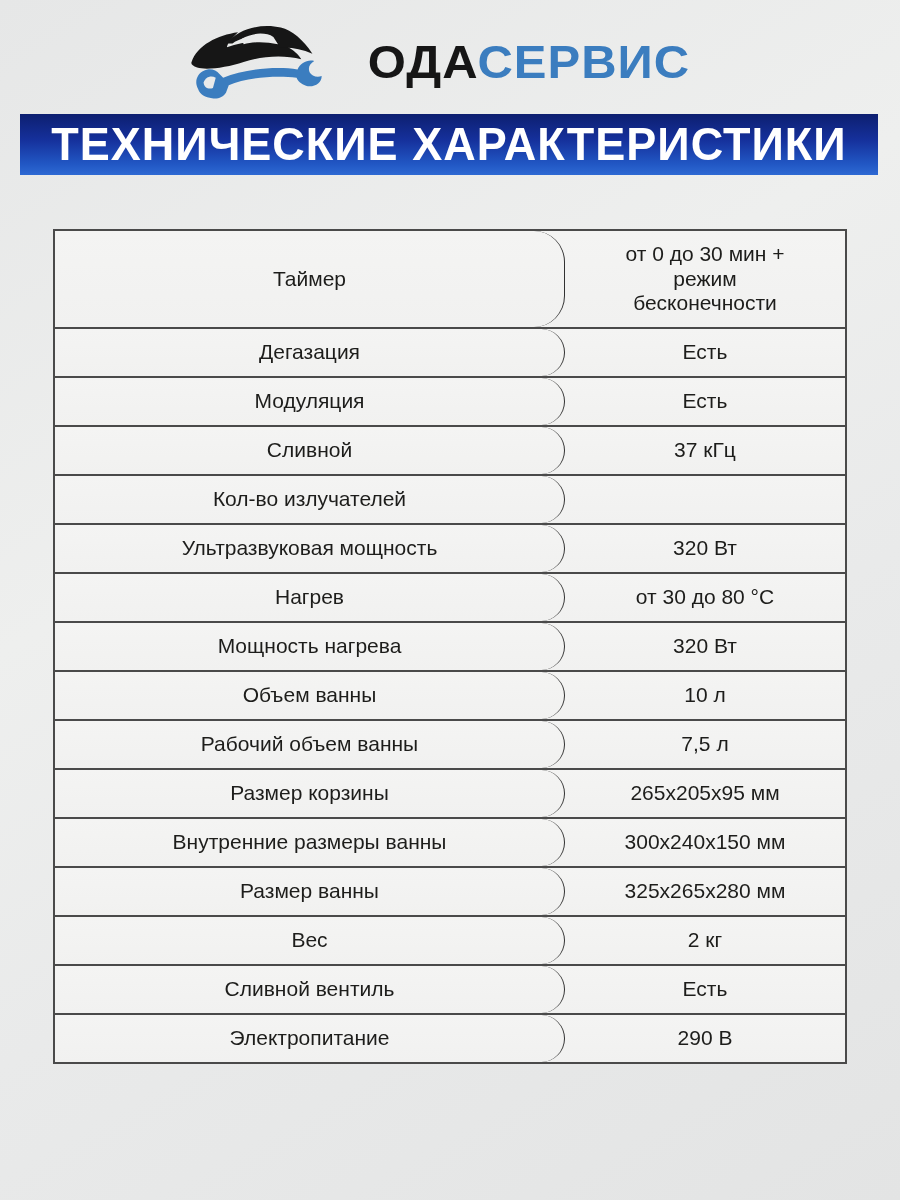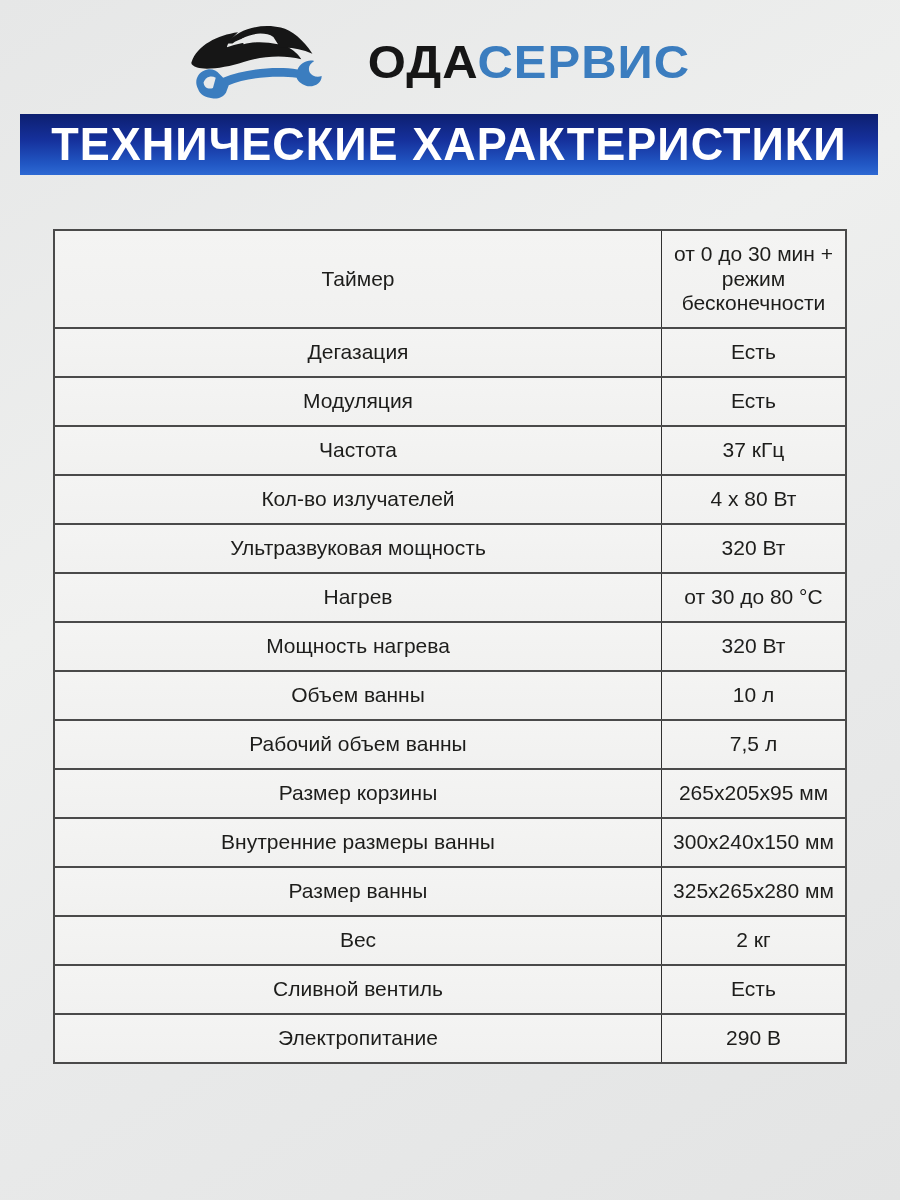--- a/index.html
+++ b/index.html
@@ -44,21 +44,21 @@
   .row {
     display:flex; height:49px; border-top:2px solid #4a4a4a;
     background:linear-gradient(180deg,#f4f4f3,#f1f1f0);
   }
   .row:first-child { border-top:none; }
   .row.tall { height:96px; }
   .cell {
     display:flex; align-items:center; justify-content:center;
     font-size:21px; line-height:1.18; color:#1d1d1b; text-align:center;
   }
-  .cell.label { width:607px; border-right:1px solid #313131; }
+  .cell.label { width:510px; border-right:1px solid #313131;border-radius:31px; }
   .cell.value { flex:1; white-space:pre-line; }
 </style>
 </head>
 <body>
 
 <div class="page">
 
   <div class="logo-row">
     <svg class="logo-icon" viewBox="0 0 170 100">
 
@@ -91,27 +91,26 @@
     <div class="cell label">Дегазация</div>
     <div class="cell value">Есть</div>
   </div>
 
   <div class="row">
     <div class="cell label">Модуляция</div>
     <div class="cell value">Есть</div>
   </div>
 
   <div class="row">
-    <div class="cell label">Частота</div>
+    <div class="cell label">Сливной</div>
     <div class="cell value">37 кГц</div>
   </div>
 
   <div class="row">
     <div class="cell label">Кол-во излучателей</div>
-    <div class="cell value">4 х 80 Вт</div>
   </div>
 
   <div class="row">
     <div class="cell label">Ультразвуковая мощность</div>
     <div class="cell value">320 Вт</div>
   </div>
 
   <div class="row">
     <div class="cell label">Нагрев</div>
     <div class="cell value">от 30 до 80 °С</div>

